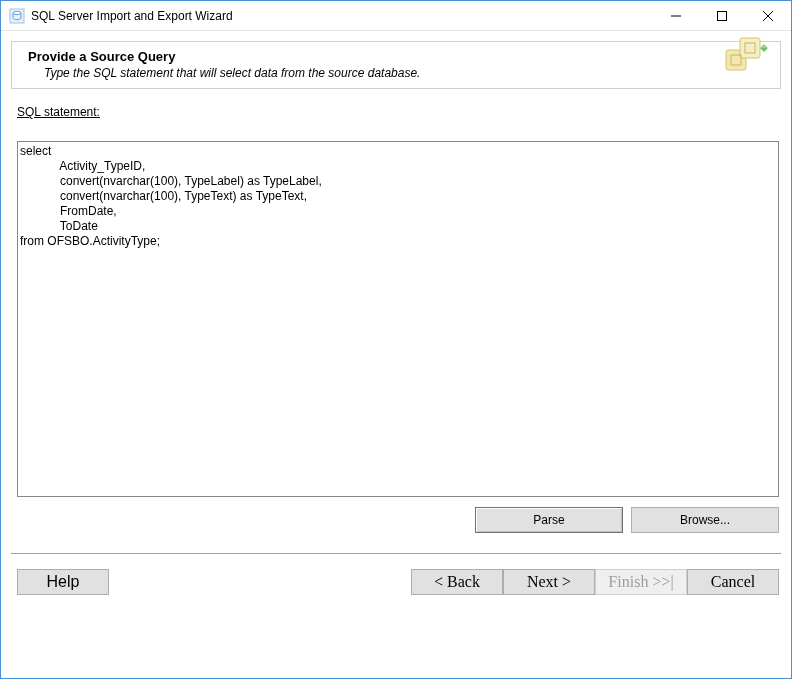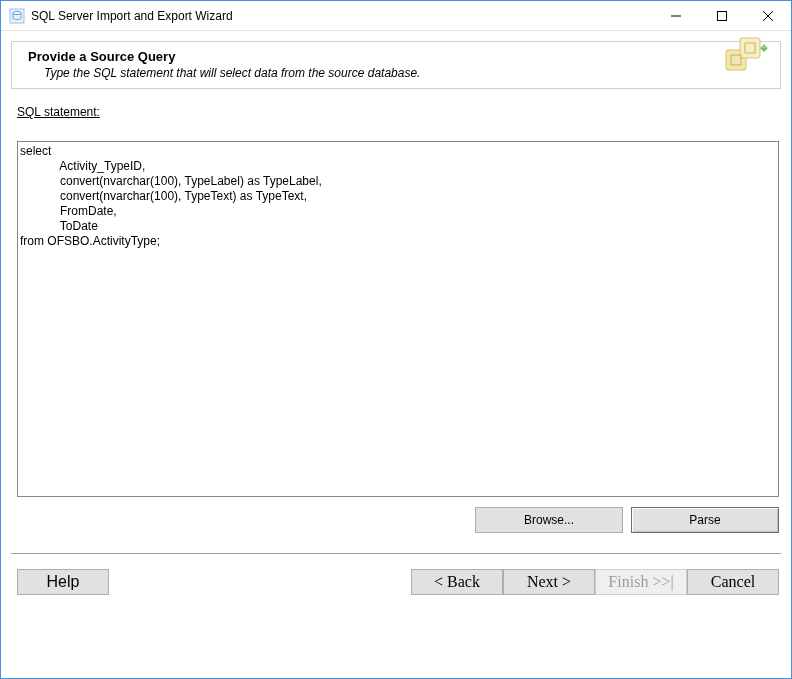--- a/index.html
+++ b/index.html
@@ -210,22 +210,22 @@
   <div class="sql-box-wrap">
     <textarea class="sql-box" spellcheck="false" style="">select
             Activity_TypeID,
             convert(nvarchar(100), TypeLabel) as TypeLabel,
             convert(nvarchar(100), TypeText) as TypeText,
             FromDate,
             ToDate
 from OFSBO.ActivityType;</textarea>
   </div>
   <div class="action-row">
+    <button class="std raised">Parse</button>
     <button class="std">Browse...</button>
-    <button class="std raised">Parse</button>
   </div>
 </div>
 
 <div class="footer-sep"></div>
 
 <div class="footer">
   <div class="left">
     <button class="nav help">Help</button>
   </div>
   <div class="right">

